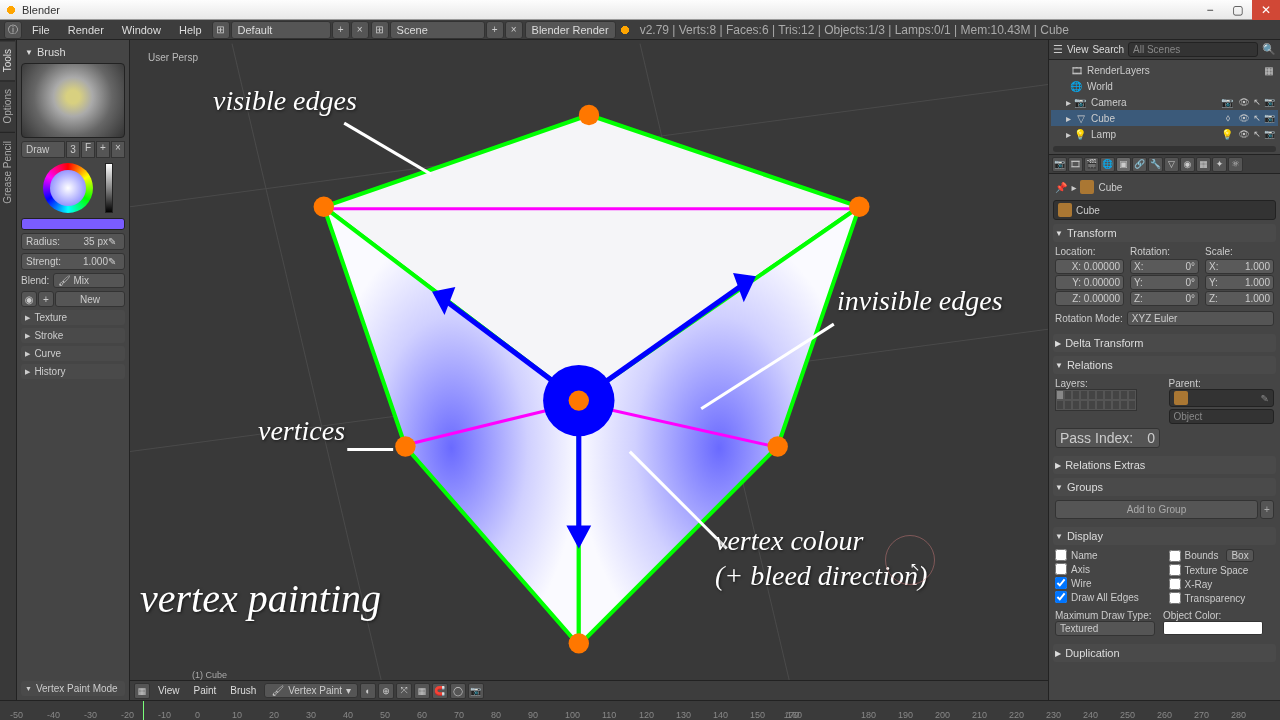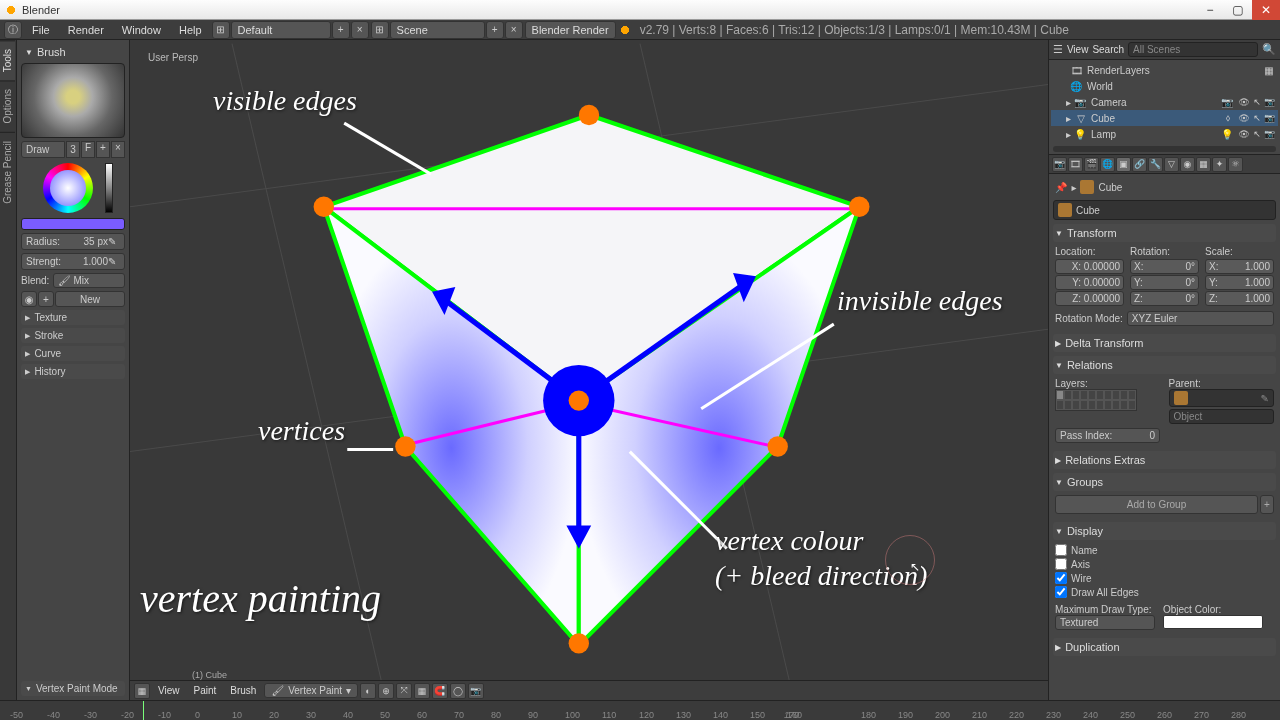--- a/index.html
+++ b/index.html
@@ -109,21 +109,21 @@
 .rpanel .num-fld .v { flex: 1; text-align: right; }
 .rpanel .rot-mode { display: flex; align-items: center; gap: 4px; margin-top: 4px; font-size: 10px; }
 .rpanel .rot-mode .lbl { }
 .rpanel .rot-mode .dd { flex: 1; background: #555; border: 1px solid #333; border-radius: 3px; padding: 1px 4px; }
 .rpanel .layers-grid { display: grid; grid-template-columns: repeat(10, 8px); grid-template-rows: repeat(2, 10px); gap: 0; border: 1px solid #333; width: fit-content; }
 .rpanel .layers-grid div { border: 1px solid #555; background: #444; }
 .rpanel .layers-grid div.on { background: #888; }
 .rpanel .two-col { display: flex; gap: 8px; font-size: 10px; }
 .rpanel .two-col > div { flex: 1; }
 .rpanel .parent-fld { display: flex; background: #333; border: 1px solid #222; border-radius: 3px; padding: 1px 4px; font-size: 10px; color: #888; align-items: center; gap: 4px; }
-.rpanel .pass-idx { display: flex; background: #555; border: 1px solid #333; border-radius: 3px; padding: 1px 4px; font-size: 10px; align-items: center; }
+.rpanel .pass-idx { display: flex; background: #555; border: 1px solid #333; border-radius: 3px; padding: 1px 4px; font-size: 14px; align-items: center; }
 .rpanel .pass-idx .lbl { flex: 1; }
 .rpanel .add-group { background: #555; border: 1px solid #333; border-radius: 3px; padding: 3px; text-align: center; font-size: 10px; color: #aaa; }
 .rpanel .cb-row { display: flex; align-items: center; gap: 4px; font-size: 10px; margin-bottom: 2px; }
 .rpanel .cb-row input { width: 12px; height: 12px; }
 .rpanel .disp-cols { display: flex; gap: 8px; }
 .rpanel .disp-cols > div { flex: 1; }
 .rpanel .bounds-dd { background: #555; border: 1px solid #333; border-radius: 3px; padding: 0 4px; font-size: 10px; margin-left: 4px; }
 .rpanel .mdt { display: flex; gap: 8px; font-size: 10px; margin-top: 4px; }
 .rpanel .mdt .lbl { flex: 1; }
 .rpanel .mdt-dd { background: #555; border: 1px solid #333; border-radius: 3px; padding: 1px 4px; font-size: 10px; width: 100px; }
@@ -504,20 +504,39 @@
                   <input type="checkbox" style="">
                   <span>Axis</span>
                 </div>
               <div class="cb-row">
                   <input type="checkbox" checked="" style="">
                   <span>Wire</span>
                 </div>
               <div class="cb-row">
                   <input type="checkbox" checked="" style="">
                   <span>Draw All Edges</span>
+                </div>
+            </div>
+            <div>
+              <div class="cb-row">
+                  <input type="checkbox" style="">
+                  <span>Bounds</span>
+                  <span class="bounds-dd">Box</span>
+                </div>
+              <div class="cb-row">
+                  <input type="checkbox" style="">
+                  <span>Texture Space</span>
+                </div>
+              <div class="cb-row">
+                  <input type="checkbox" style="">
+                  <span>X-Ray</span>
+                </div>
+              <div class="cb-row">
+                  <input type="checkbox" style="">
+                  <span>Transparency</span>
                 </div>
             </div>
           </div>
           <div class="mdt">
             <div>
                 <div class="lbl">Maximum Draw Type:</div>
             <div class="mdt-dd">Textured</div>
               </div>
             <div>
                 <div class="lbl">Object Color:</div>

